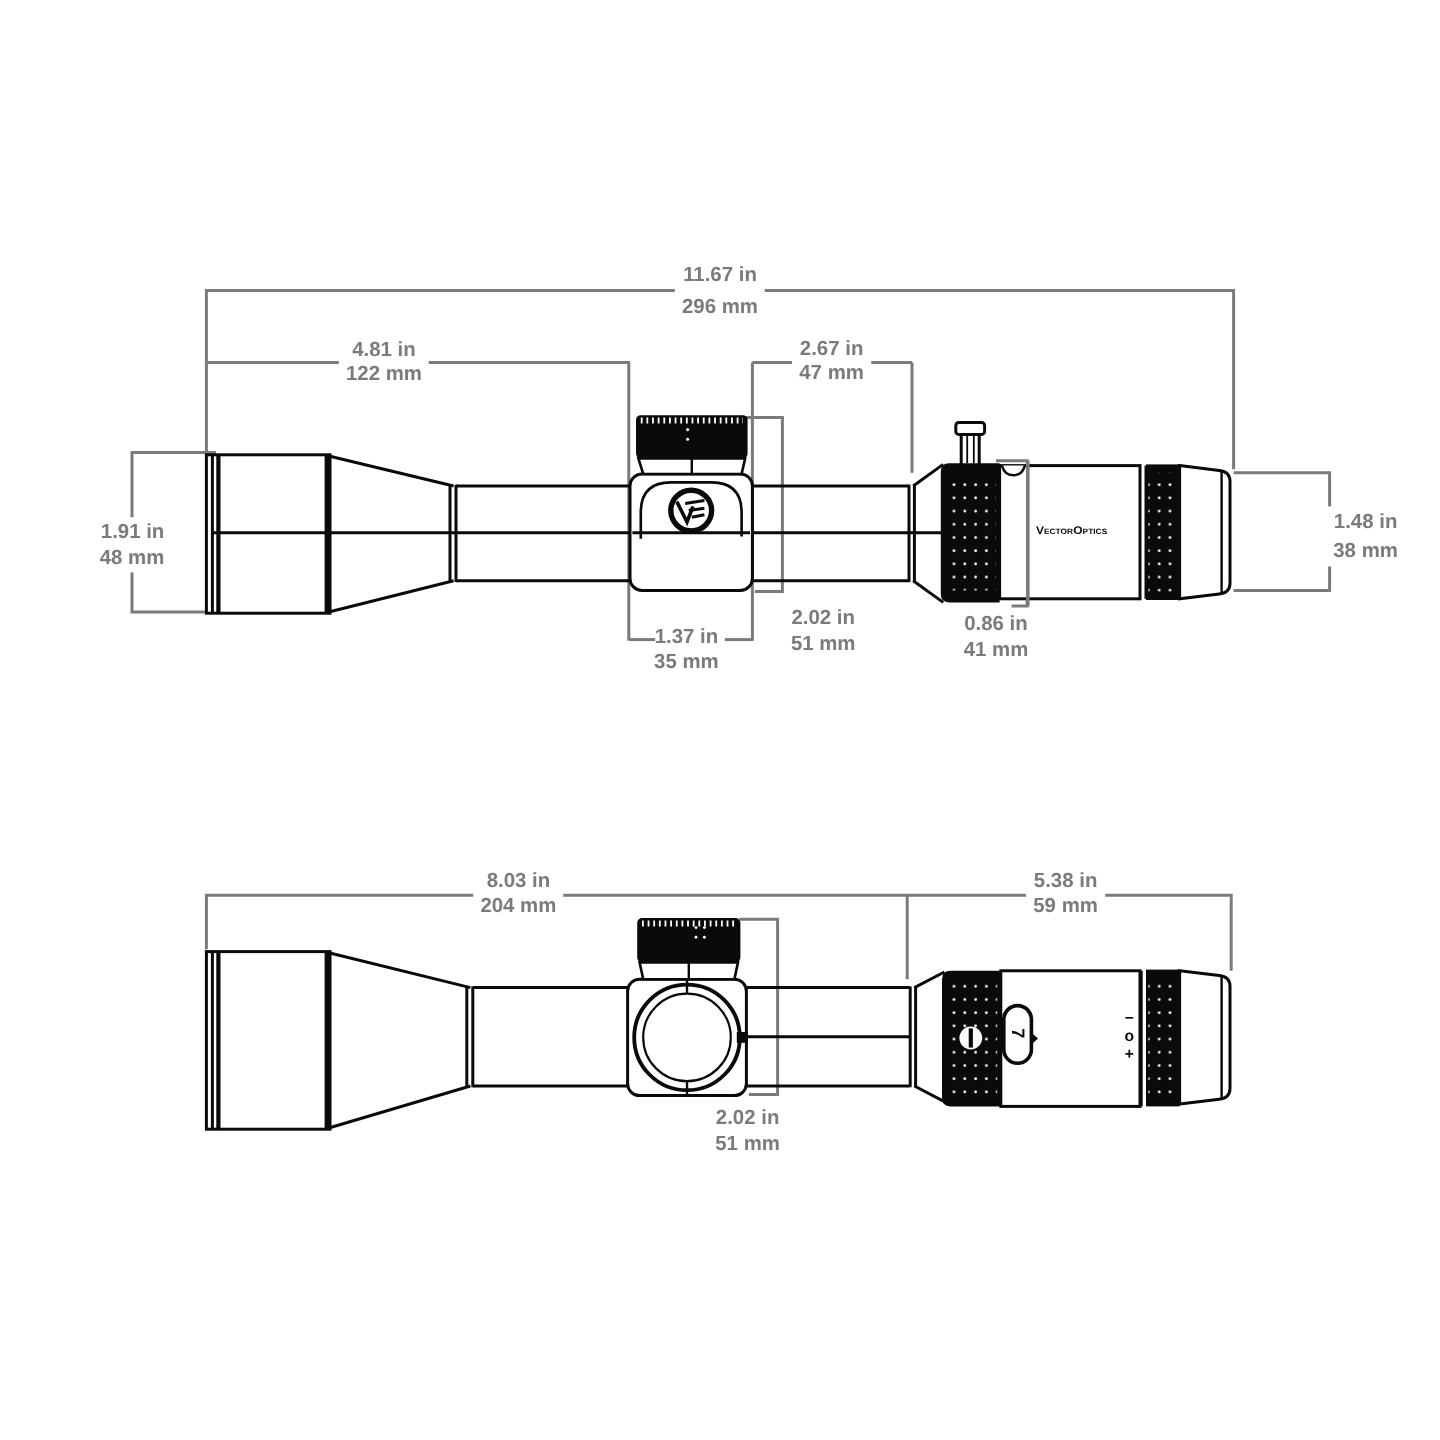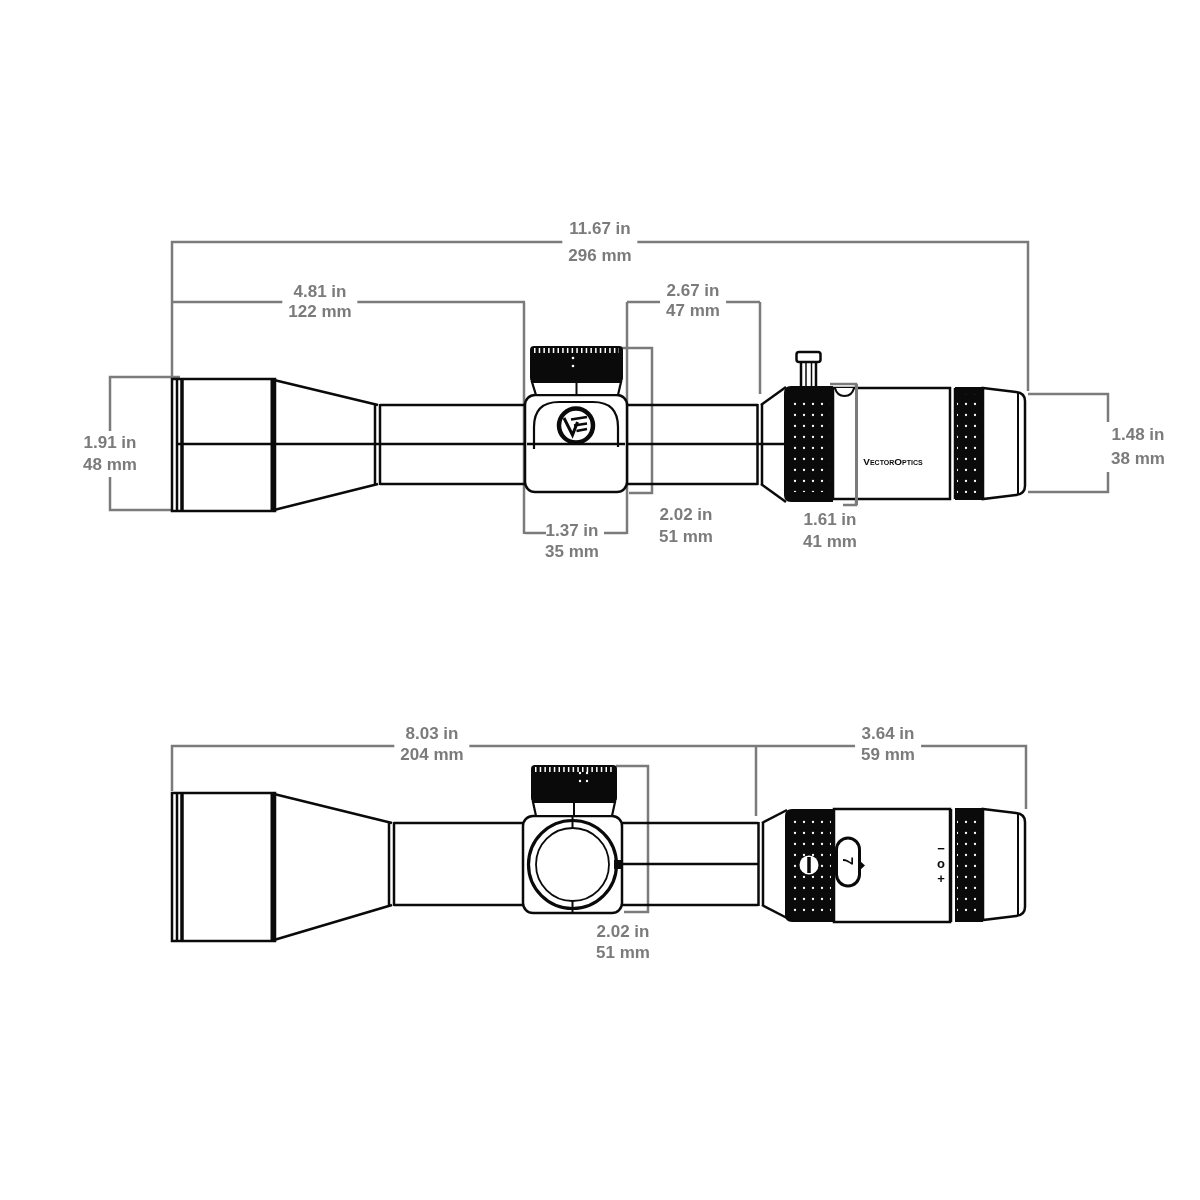--- a/index.html
+++ b/index.html
@@ -232,54 +232,54 @@
       <span>296 mm</span>
   </div>
   <div class="dim bgwhite lh20" style="left:320px;top:286px;">
     <span>4.81 in</span>
       <span>122 mm</span>
   </div>
   <div class="dim bgwhite lh20" style="left:693px;top:285px;">
     <span>2.67 in</span>
       <span>47 mm</span>
   </div>
-  <div class="dim bgwhite lh22" style="left:110px;top:438px;">
+  <div class="dim bgwhite lh22" style="left:110px;top:438px;text-align:right;">
     <span>1.91 in</span>
       <span>48 mm</span>
   </div>
   <div class="dim bgwhite lh24" style="left:1138px;top:431px;">
     <span>1.48 in</span>
       <span>38 mm</span>
   </div>
   <div class="dim lh21" style="left:572px;top:525px;">
     <span>1.37 in</span>
       <span>35 mm</span>
   </div>
   <div class="dim lh22" style="left:686px;top:510px;">
     <span>2.02 in</span>
       <span>51 mm</span>
   </div>
   <div class="dim lh22" style="left:830px;top:515px;">
-    <span>1.61 in</span>
+    <span>0.86 in</span>
       <span>41 mm</span>
   </div>
   <div class="dim bgwhite lh21" style="left:432px;top:728px;">
     <span>8.03 in</span>
       <span>204 mm</span>
   </div>
   <div class="dim bgwhite lh21" style="left:888px;top:728px;">
-    <span>3.64 in</span>
+    <span>5.38 in</span>
       <span>59 mm</span>
   </div>
   <div class="dim lh21" style="left:623px;top:926px;">
     <span>2.02 in</span>
       <span>51 mm</span>
   </div>
 
-  <div class="brand" style="left:893px;top:446px;">VectorOptics</div>
+  <div class="brand" style="left:893px;top:427px;">VectorOptics</div>
   <div class="leg-overlay" style="left:855px;top:368px;height:121px;"></div>
   <div class="zoomnum" style="left:848px;top:845px;">7</div>
   <div class="diopter" style="left:941px;top:847px;">
     <span>−</span>
     <span>o</span>
     <span>+</span>
   </div>
 
 </div>
 

